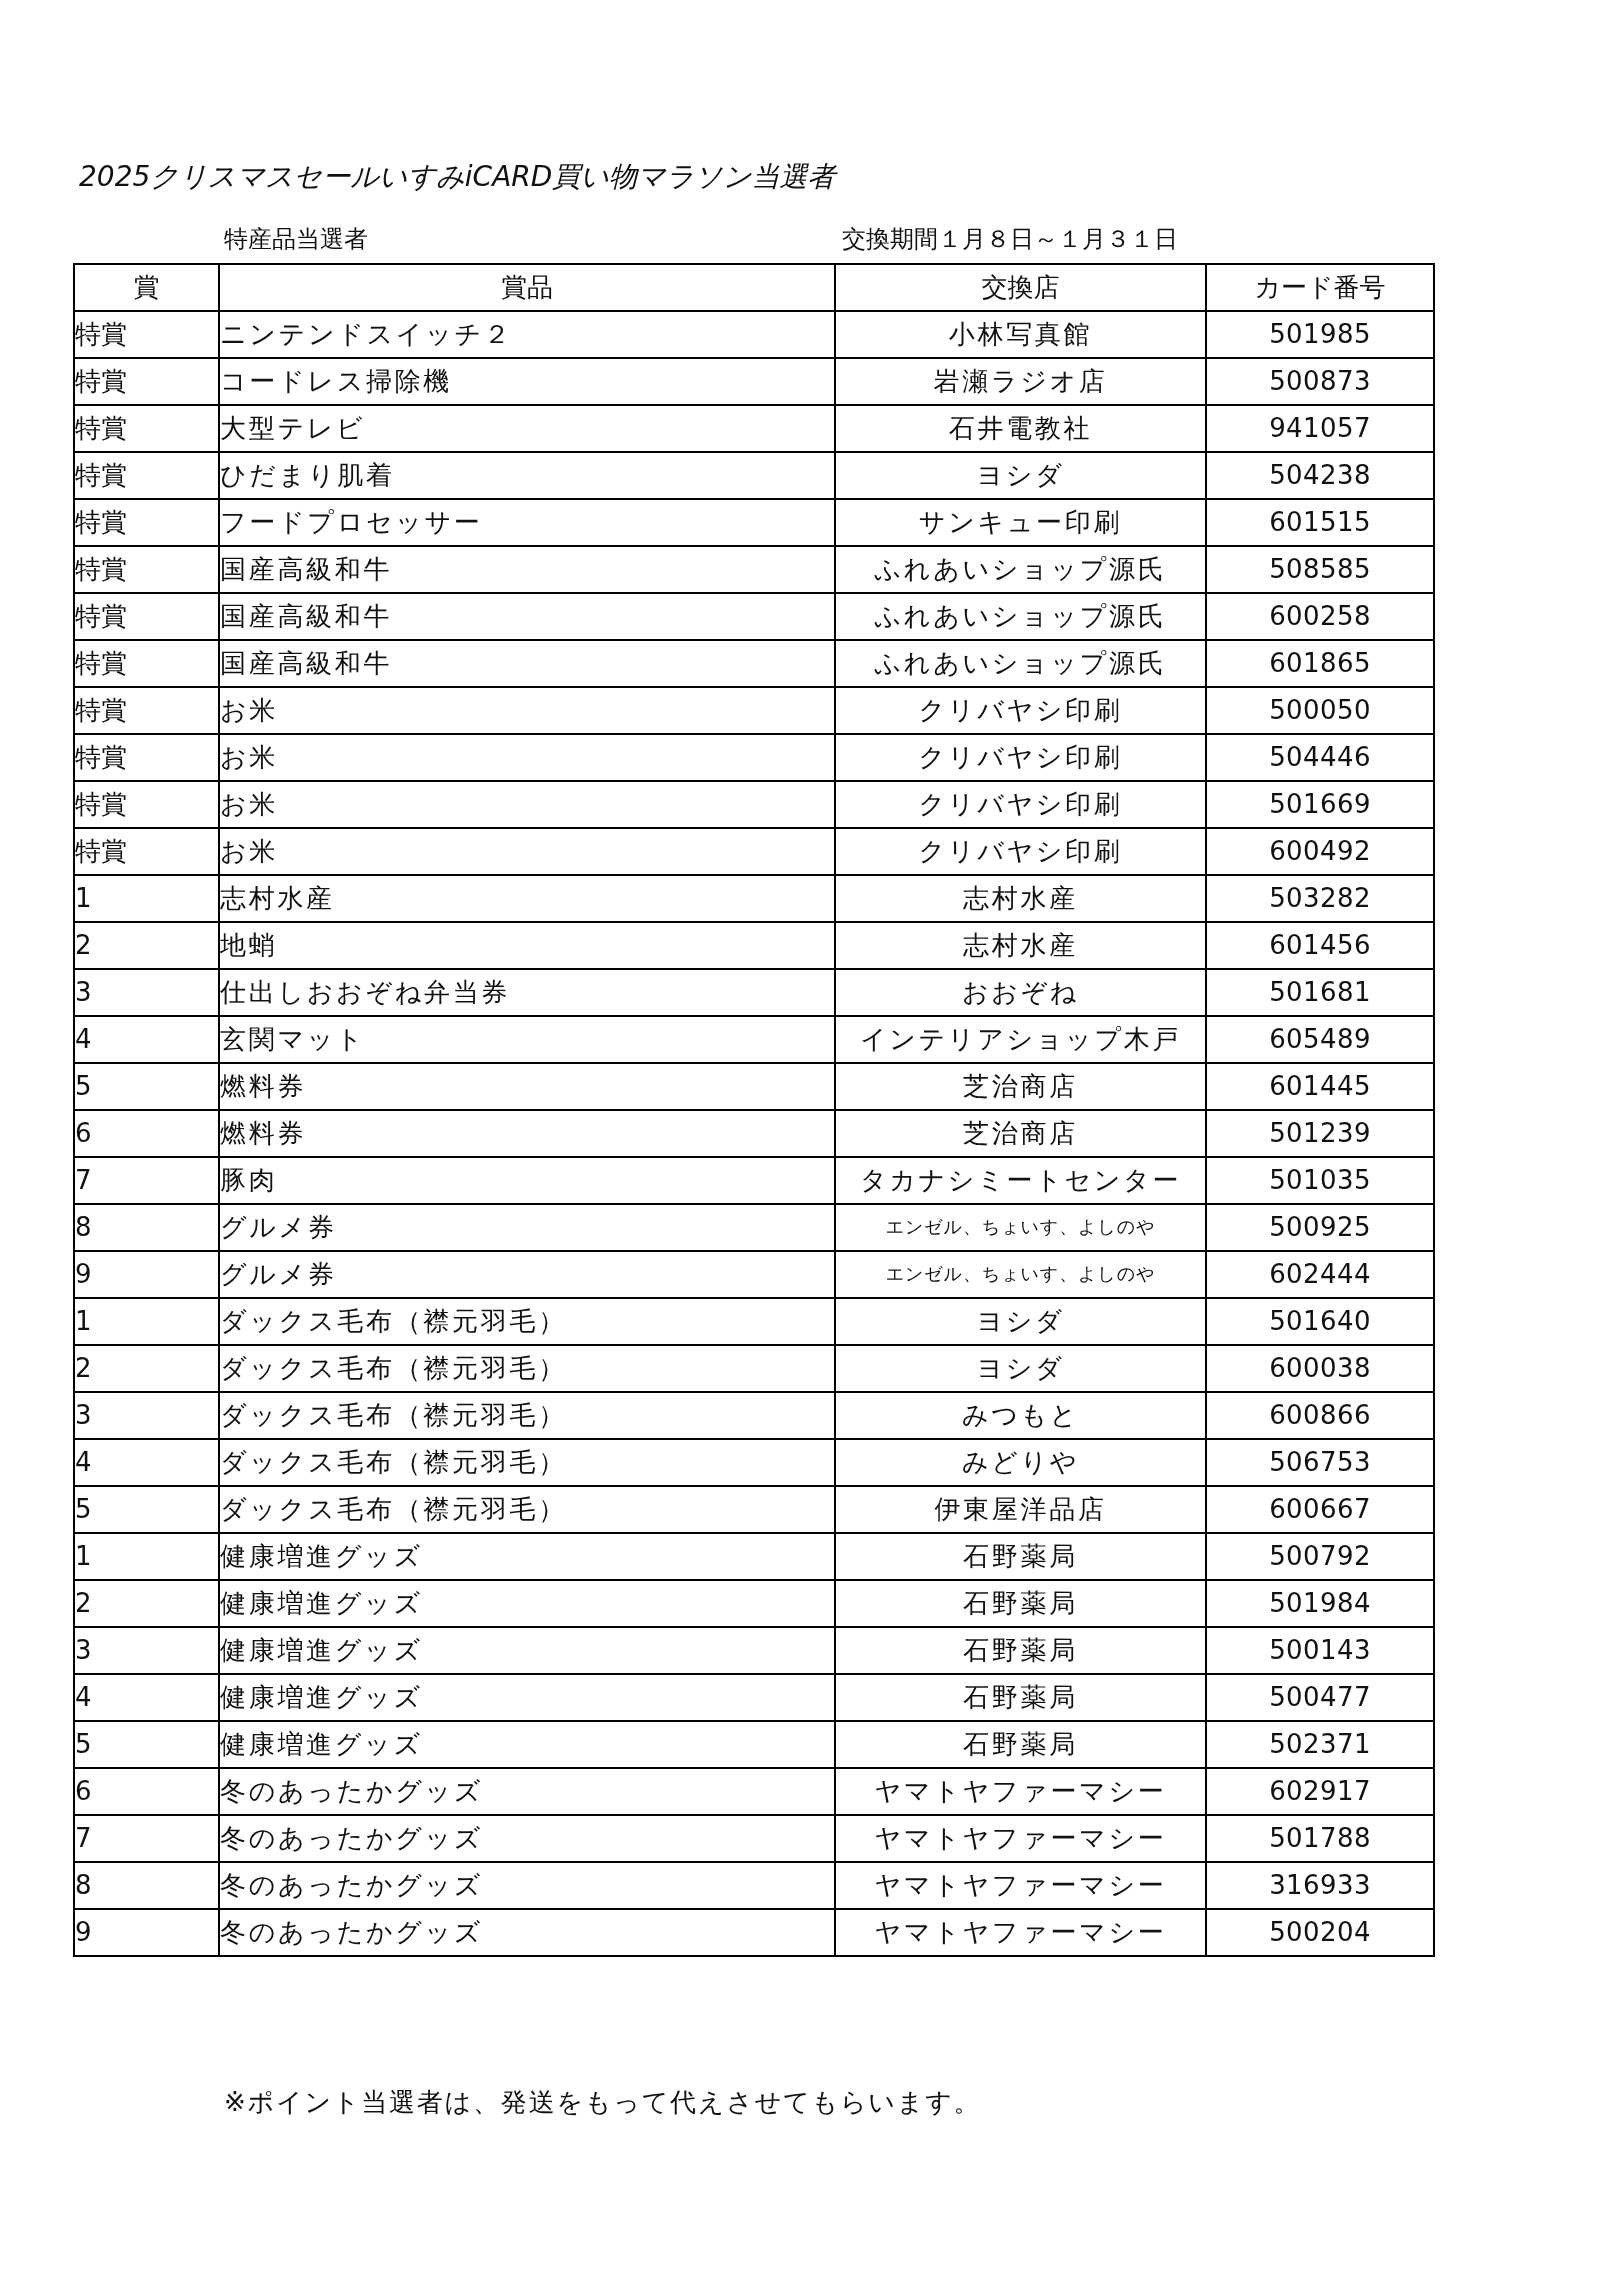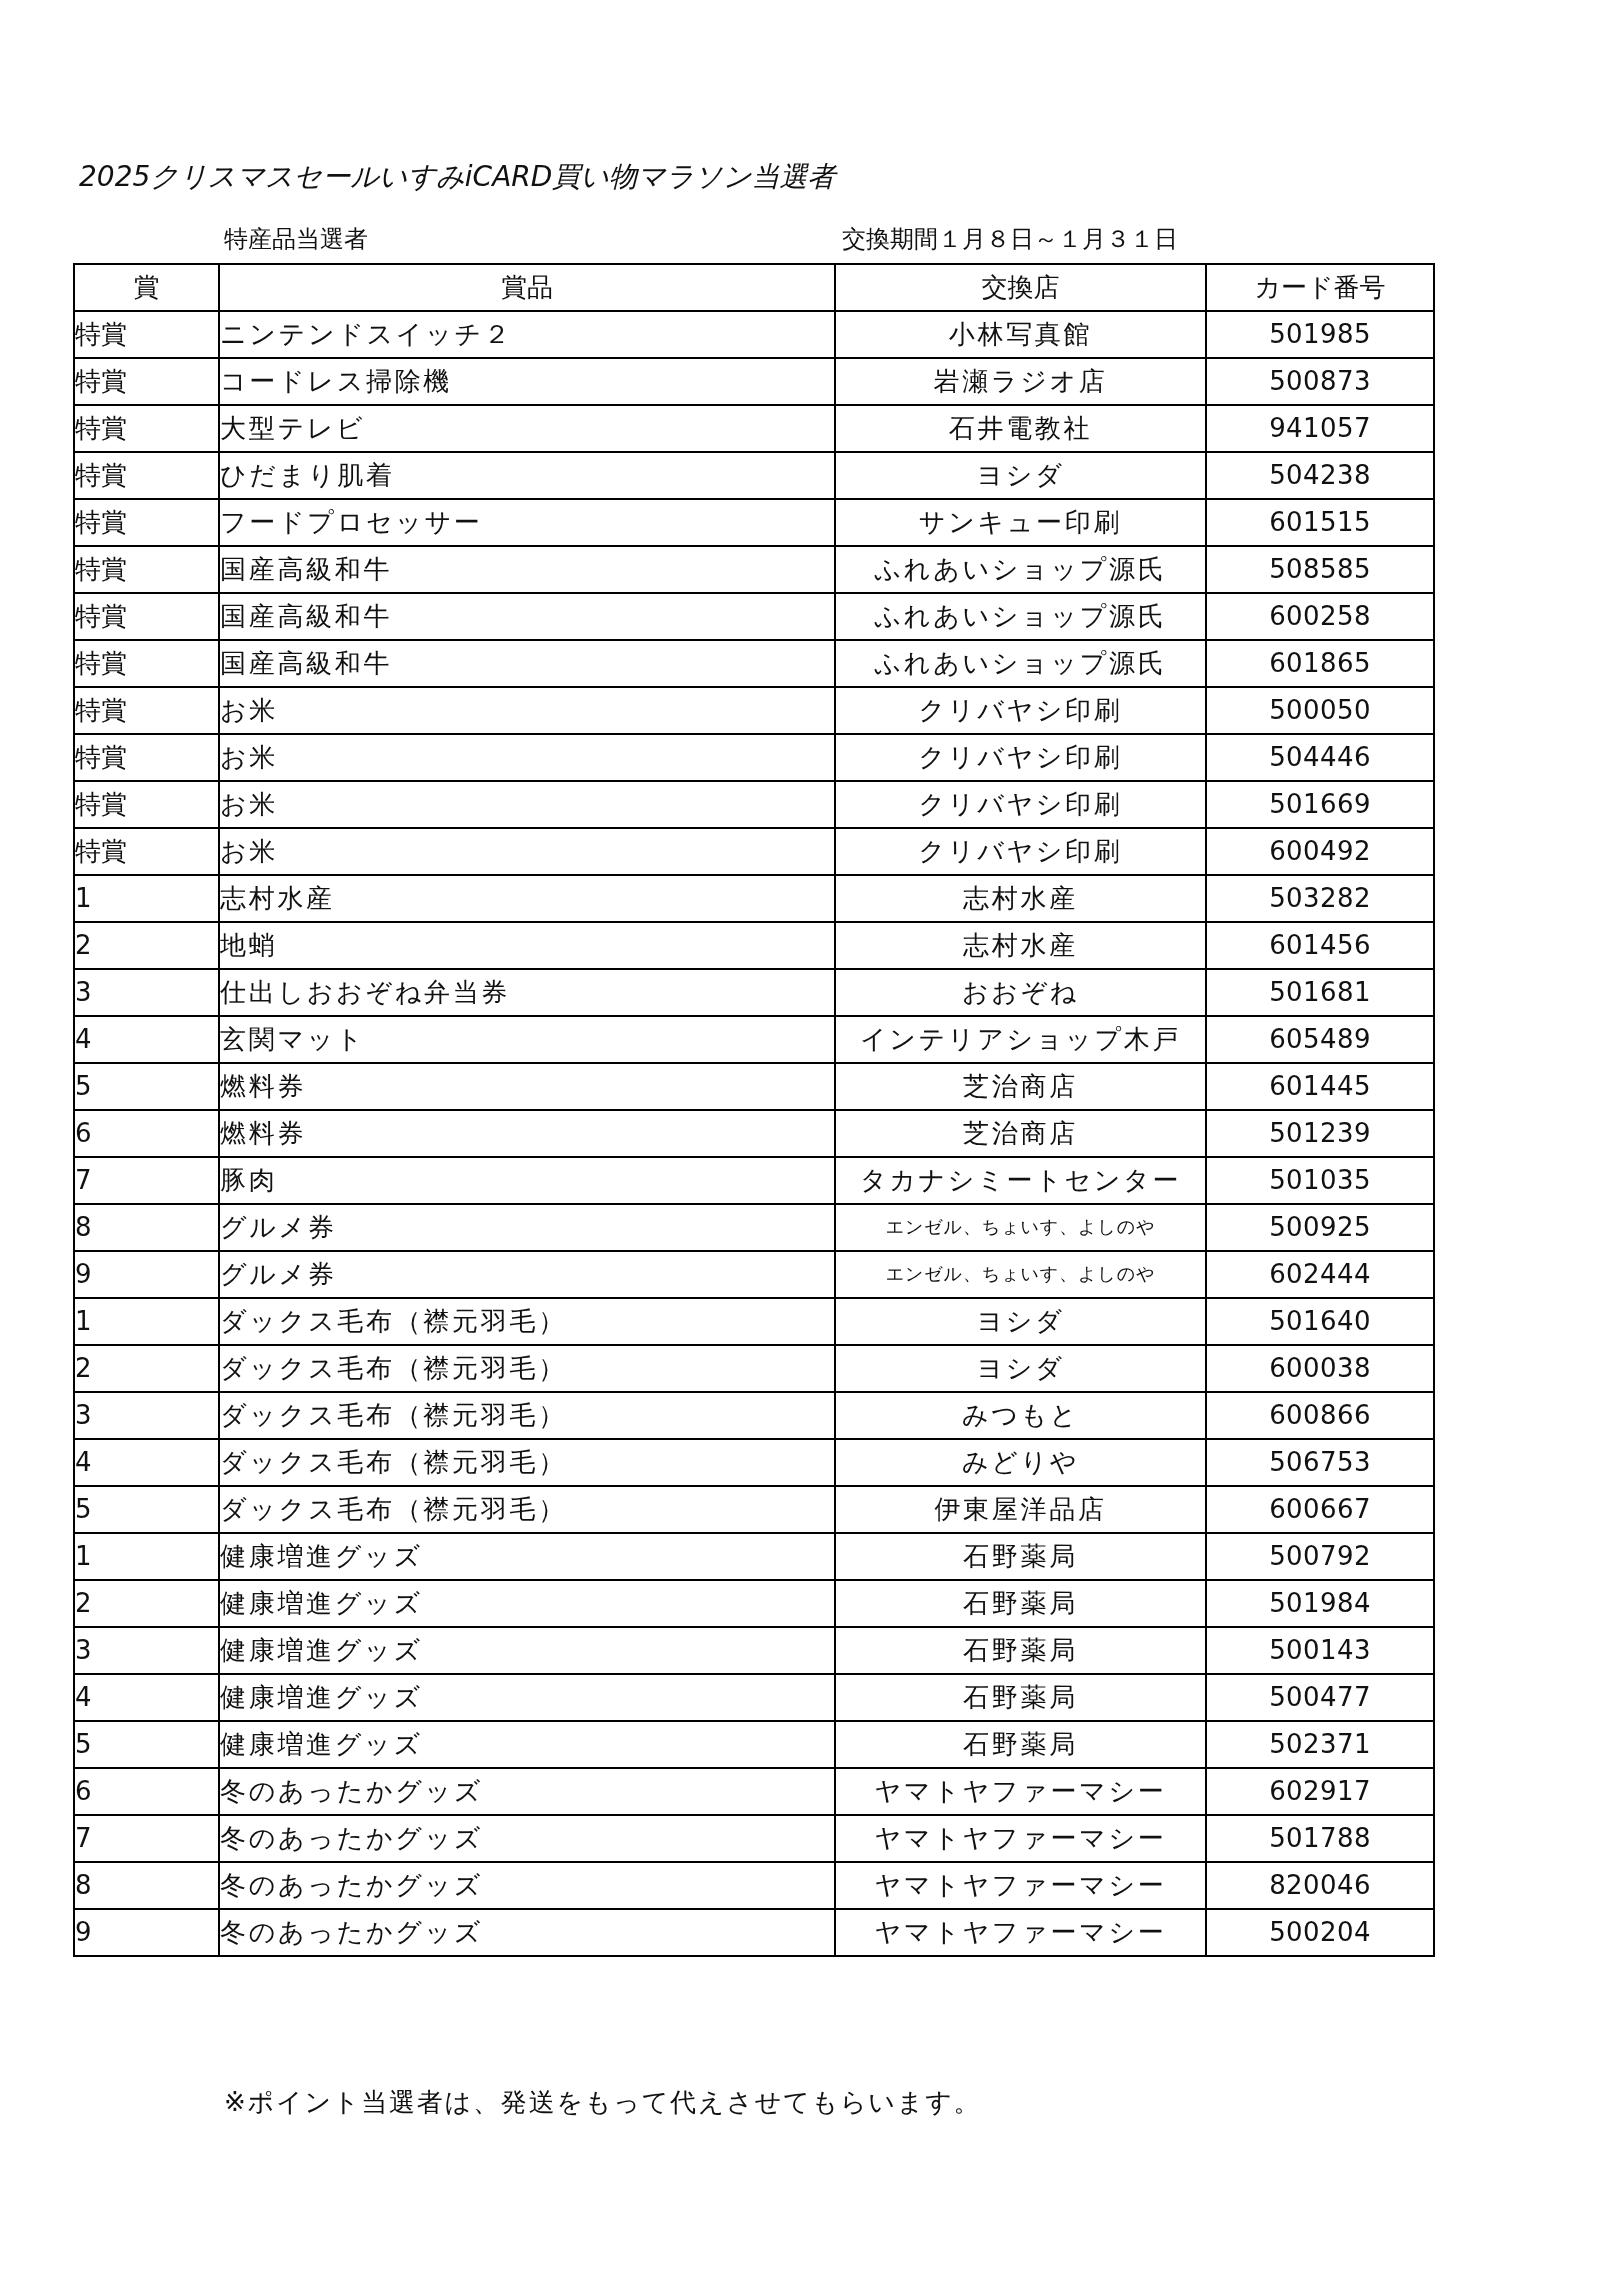--- a/index.html
+++ b/index.html
@@ -300,21 +300,21 @@
       <tr>
         <td class="rank">7</td>
         <td class="prize">冬のあったかグッズ</td>
         <td class="store">ヤマトヤファーマシー</td>
         <td class="card">501788</td>
       </tr>
       <tr>
         <td class="rank">8</td>
         <td class="prize">冬のあったかグッズ</td>
         <td class="store">ヤマトヤファーマシー</td>
-        <td class="card">820046</td>
+        <td class="card">316933</td>
       </tr>
       <tr>
         <td class="rank">9</td>
         <td class="prize">冬のあったかグッズ</td>
         <td class="store">ヤマトヤファーマシー</td>
         <td class="card">500204</td>
       </tr>
     </tbody>
 </table>
 

